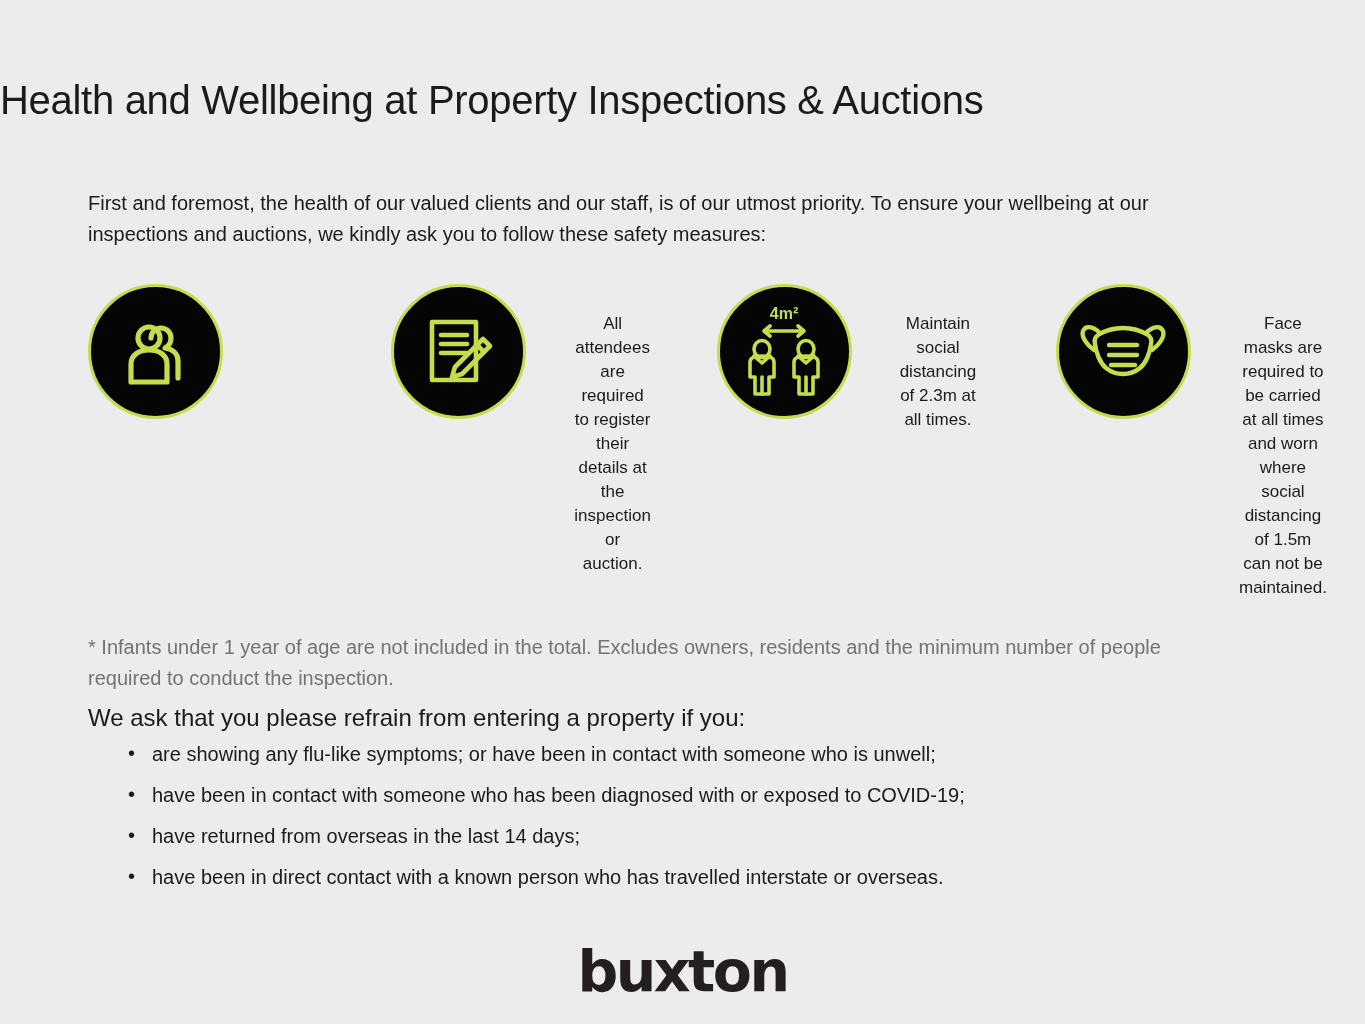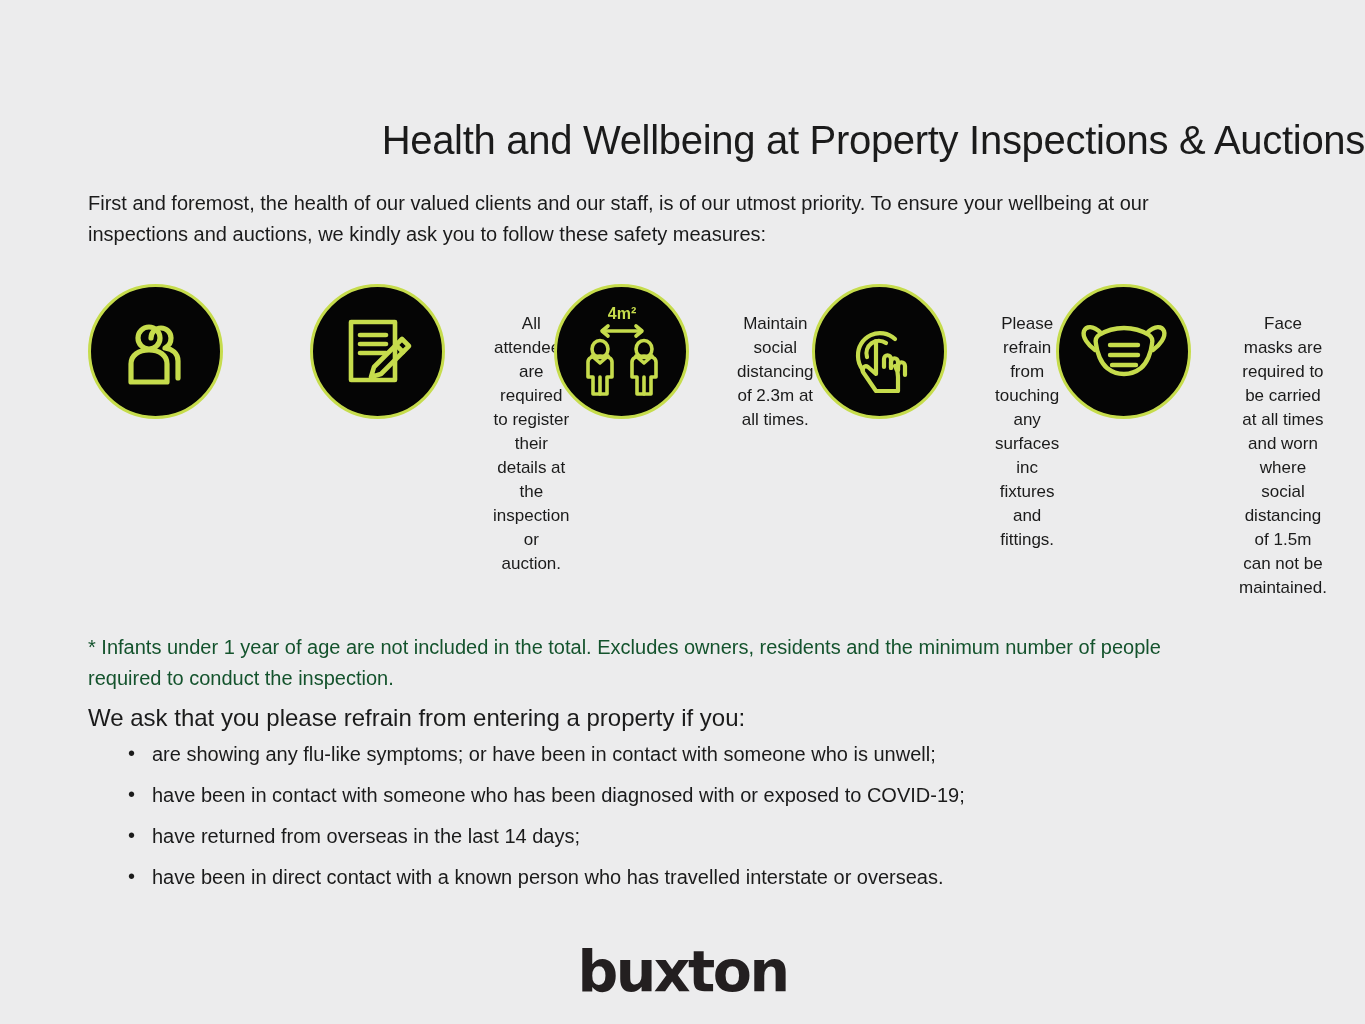--- a/index.html
+++ b/index.html
@@ -19,27 +19,26 @@
     height: 1024px;
     background: #ececed;
   }
 
   
   .title {
     position: absolute;
     left: 0;
     right: 0;
     top: 78px;
-    text-align: right;
+    text-align: left;
     font-size: 40px;
     font-weight: 400;
     letter-spacing: -0.3px;
     color: #1b1b1b;
     white-space: nowrap;
-    margin-top: 40px;
   }
 
   
   .intro {
     position: absolute;
     left: 88px;
     top: 188px;
     width: 1150px;
     font-size: 20px;
     line-height: 31px;
@@ -92,21 +91,21 @@
   }
 
   
   .footnote {
     position: absolute;
     left: 88px;
     top: 632px;
     width: 1140px;
     font-size: 20px;
     line-height: 31px;
-    color: #14532d;
+    color: #737373;
   }
 
   .ask-line {
     position: absolute;
     left: 88px;
     top: 702px;
     width: 1150px;
     font-size: 24px;
     line-height: 31px;
     color: #1b1b1b;
@@ -207,35 +206,20 @@
             <ellipse cx="69" cy="45" rx="8" ry="8.5"></ellipse>
             <path d="M61 52 l8 7 8 -7"></path>
             <path d="M57 58 c0-4 4-6 12-6 s12 2 12 6 v15 h-5 v17 h-14 v-17 h-5 Z"></path>
             <line x1="69" y1="73" x2="69" y2="90"></line>
           </svg>
         </span>
       </div>
       <div class="caption">Maintain social distancing of 2.3m at all times.</div>
     </div>
 
-    <div class="icon-col c3">
-      <div class="badge">
-        <span>
-          <svg width="82" height="82" viewBox="0 0 82 82" fill="none" stroke="#c6dc4c" stroke-width="4.2" stroke-linejoin="round" stroke-linecap="round">
-            <path d="M56 28 a22 22 0 0 0 -37 17 a22 22 0 0 0 5 14"></path>
-            <path d="M47 32 a12.5 12.5 0 0 0 -19 14"></path>
-            <path d="M37 30 v33 l-8 -7 c-3-2-7 1-5 5 l13 19 h22 v-14 c0-5-1-8-3-11"></path>
-            <path d="M45 56 v-8 c0-5 7-5 7 0 v9"></path>
-            <path d="M52 57 v-6 c0-5 7-5 7 0 v8"></path>
-            <path d="M59 59 v-4 c0-5 7-5 7 0 v9"></path>
-          </svg>
-        </span>
-      </div>
-      <div class="caption">Please refrain from touching any surfaces inc fixtures and fittings.</div>
-    </div>
 
     <div class="icon-col c4">
       <div class="badge">
         <span>
           <svg width="90" height="74" viewBox="0 0 90 74" fill="none" stroke="#c6dc4c" stroke-width="4.4" stroke-linejoin="round" stroke-linecap="round">
             <path d="M22 18 c-8-8-15-7-17-2 c-2 6 4 14 11 19"></path>
             <path d="M68 18 c8-8 15-7 17-2 c2 6 -4 14 -11 19"></path>
             <path d="M20 20 c8-5 17-7 25-7 s17 2 25 7 c3 2 4 5 3 9 c-1 9-5 19-11 24 c-5 4-11 6-17 6 s-12-2-17-6 c-6-5-10-15-11-24 c-1-4 0-7 3-9 Z"></path>
             <line x1="31" y1="30" x2="59" y2="30"></line>
             <line x1="31" y1="40" x2="59" y2="40"></line>

